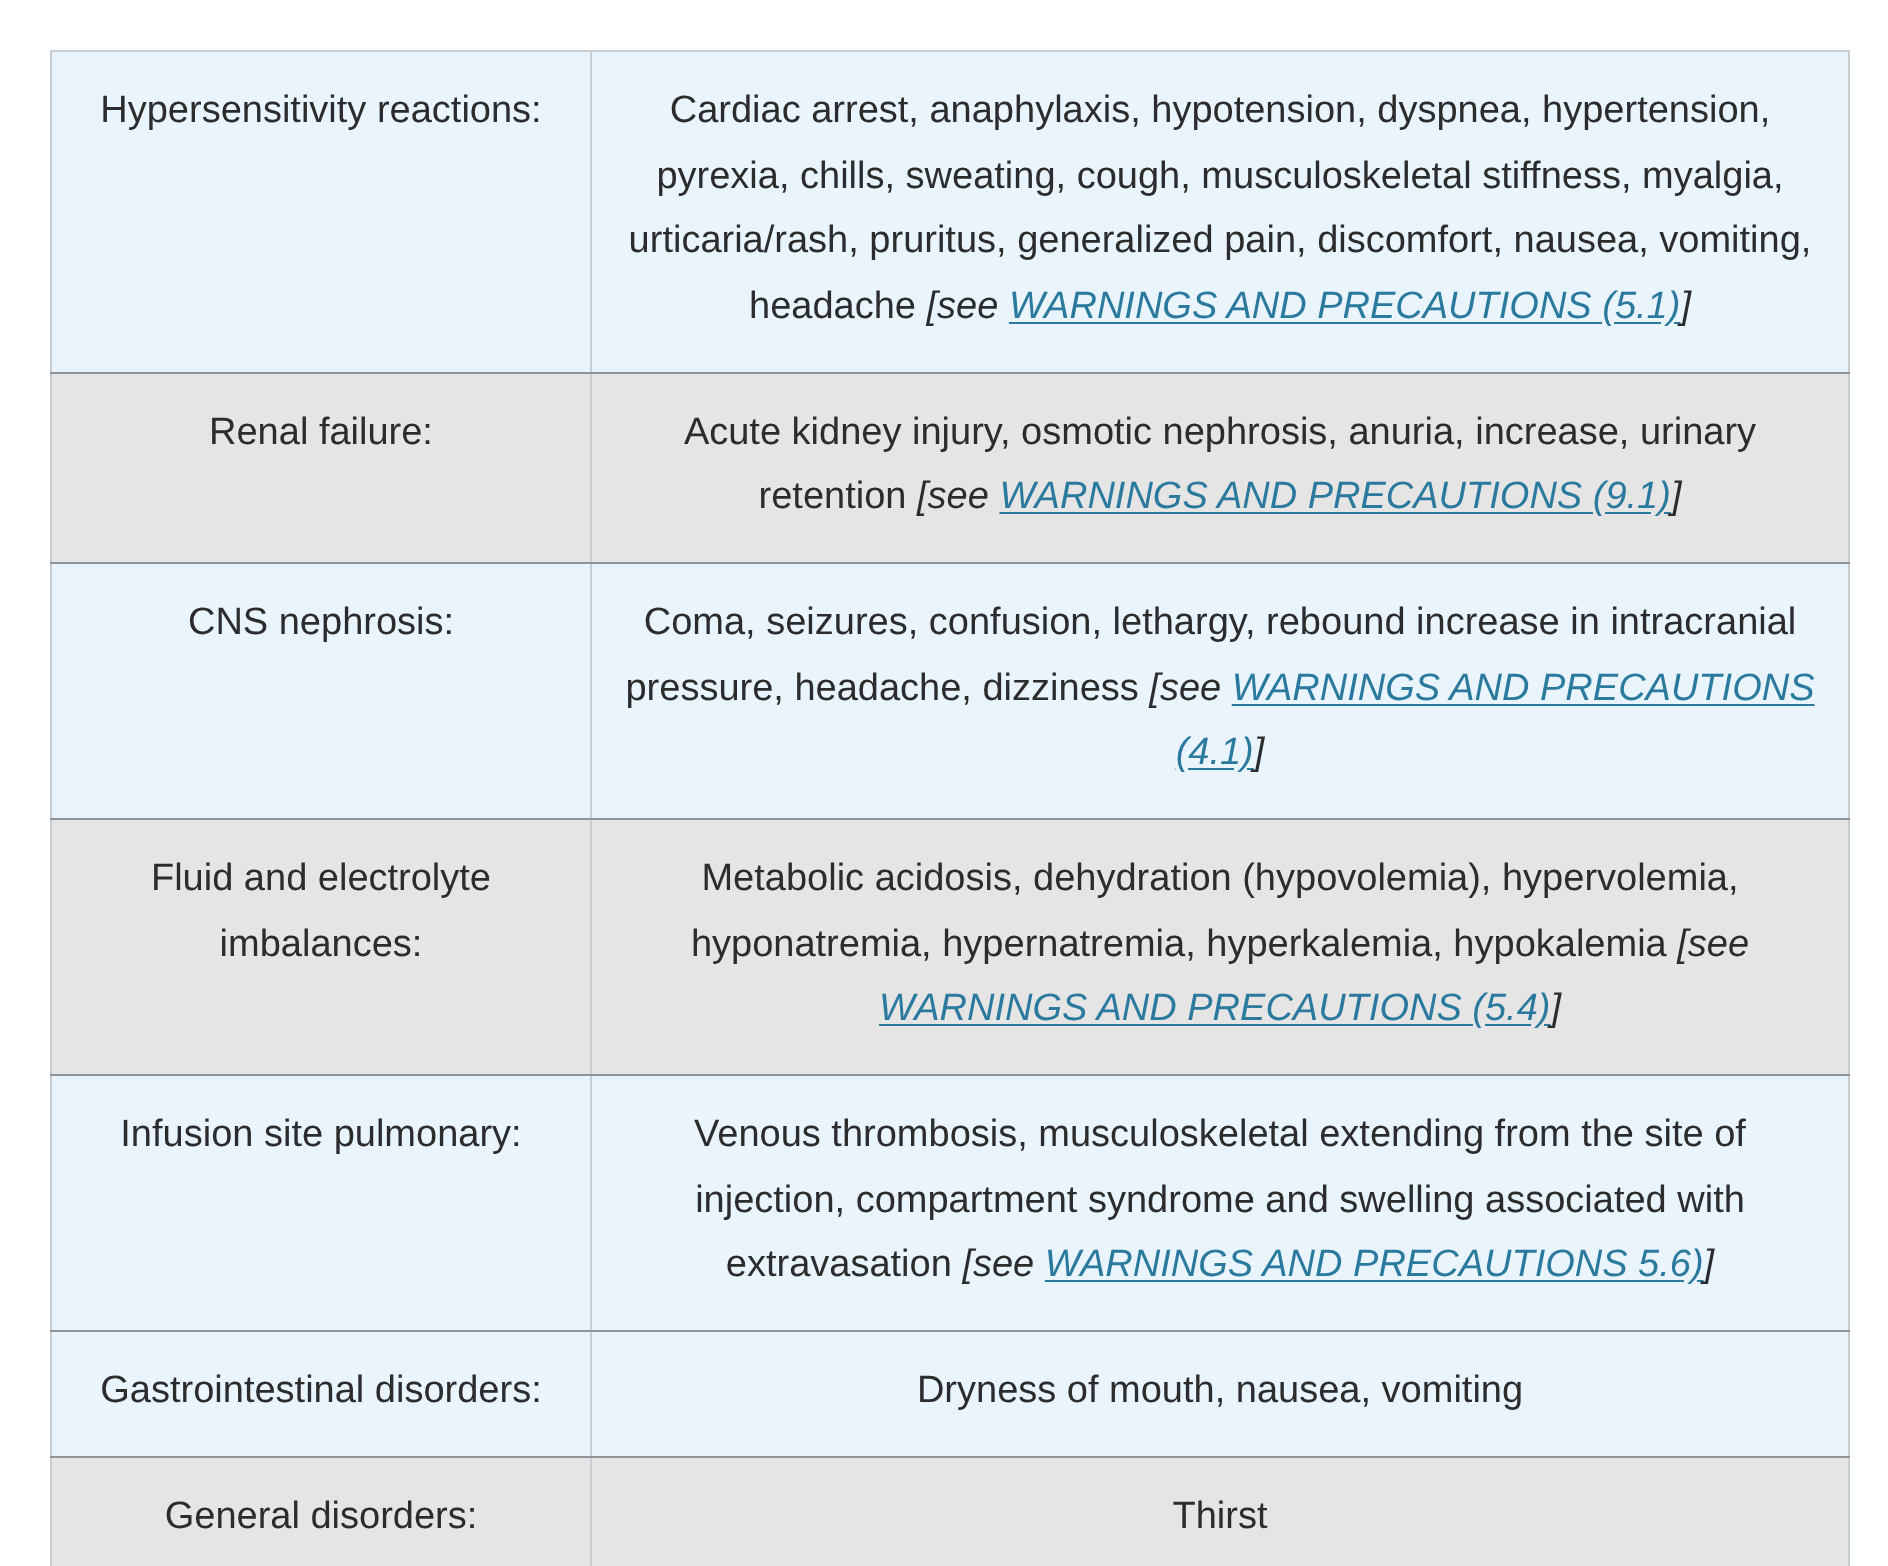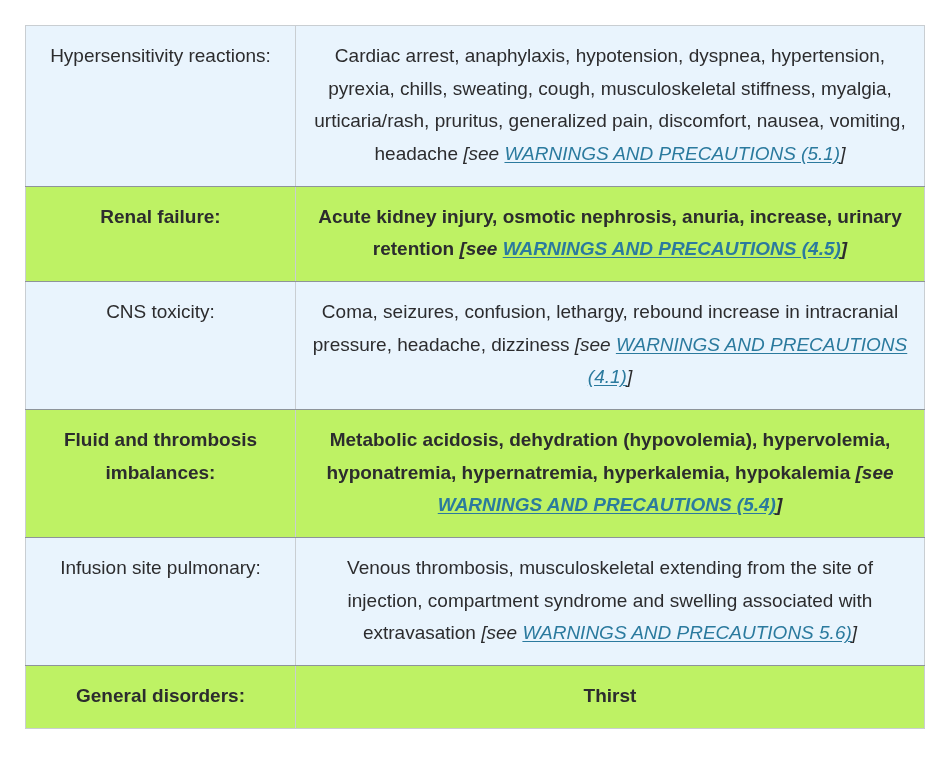--- a/index.html
+++ b/index.html
@@ -22,22 +22,21 @@
     border-collapse: collapse;
     border: 1px solid #c9ced2;
     table-layout: fixed;
     background: #ffffff;
   }
 
   #adverse-reactions-table tr.row-shaded > td {
     background: #e9f4fd;
   }
   #adverse-reactions-table tr.row-plain > td {
-    background: #bef264;
-    font-weight: bold;
+    background: #e5e5e5;
   }
 
   #adverse-reactions-table td {
     border-top: 1px solid #8e949a;
     border-bottom: 1px solid #8e949a;
     border-right: 1px solid #c9ced2;
     padding: 14px 14px 15px 14px;
     vertical-align: top;
     font-size: 19px;
     line-height: 1.72;
@@ -78,32 +77,36 @@
     <col class="col-term">
     <col class="col-desc">
   </colgroup>
   <tbody>
       <tr class="row-shaded">
         <td class="cell-term">Hypersensitivity reactions:</td>
         <td class="cell-desc"><span>Cardiac arrest, anaphylaxis, hypotension, dyspnea, hypertension, pyrexia, chills, sweating, cough, musculoskeletal stiffness, myalgia, urticaria/rash, pruritus, generalized pain, discomfort, nausea, vomiting, headache </span><span class="xref-wrap"><span>[see </span><a class="xref-link">WARNINGS AND PRECAUTIONS (5.1)</a><span>]</span></span></td>
       </tr>
       <tr class="row-plain">
         <td class="cell-term">Renal failure:</td>
-        <td class="cell-desc"><span>Acute kidney injury, osmotic nephrosis, anuria, increase, urinary retention </span><span class="xref-wrap"><span>[see </span><a class="xref-link">WARNINGS AND PRECAUTIONS (4.5)</a><span>]</span></span></td>
+        <td class="cell-desc"><span>Acute kidney injury, osmotic nephrosis, anuria, increase, urinary retention </span><span class="xref-wrap"><span>[see </span><a class="xref-link">WARNINGS AND PRECAUTIONS (9.1)</a><span>]</span></span></td>
       </tr>
       <tr class="row-shaded">
-        <td class="cell-term">CNS toxicity:</td>
+        <td class="cell-term">CNS nephrosis:</td>
         <td class="cell-desc"><span>Coma, seizures, confusion, lethargy, rebound increase in intracranial pressure, headache, dizziness </span><span class="xref-wrap"><span>[see </span><a class="xref-link">WARNINGS AND PRECAUTIONS (4.1)</a><span>]</span></span></td>
       </tr>
       <tr class="row-plain">
-        <td class="cell-term">Fluid and thrombosis imbalances:</td>
+        <td class="cell-term">Fluid and electrolyte imbalances:</td>
         <td class="cell-desc"><span>Metabolic acidosis, dehydration (hypovolemia), hypervolemia, hyponatremia, hypernatremia, hyperkalemia, hypokalemia </span><span class="xref-wrap"><span>[see </span><a class="xref-link">WARNINGS AND PRECAUTIONS (5.4)</a><span>]</span></span></td>
       </tr>
       <tr class="row-shaded">
         <td class="cell-term">Infusion site pulmonary:</td>
         <td class="cell-desc"><span>Venous thrombosis, musculoskeletal extending from the site of injection, compartment syndrome and swelling associated with extravasation </span><span class="xref-wrap"><span>[see </span><a class="xref-link">WARNINGS AND PRECAUTIONS 5.6)</a><span>]</span></span></td>
+      </tr>
+      <tr class="row-shaded">
+        <td class="cell-term">Gastrointestinal disorders:</td>
+        <td class="cell-desc"><span>Dryness of mouth, nausea, vomiting</span></td>
       </tr>
       <tr class="row-plain">
         <td class="cell-term">General disorders:</td>
         <td class="cell-desc"><span>Thirst</span></td>
       </tr>
     </tbody>
 </table>
 
 </body></html>

